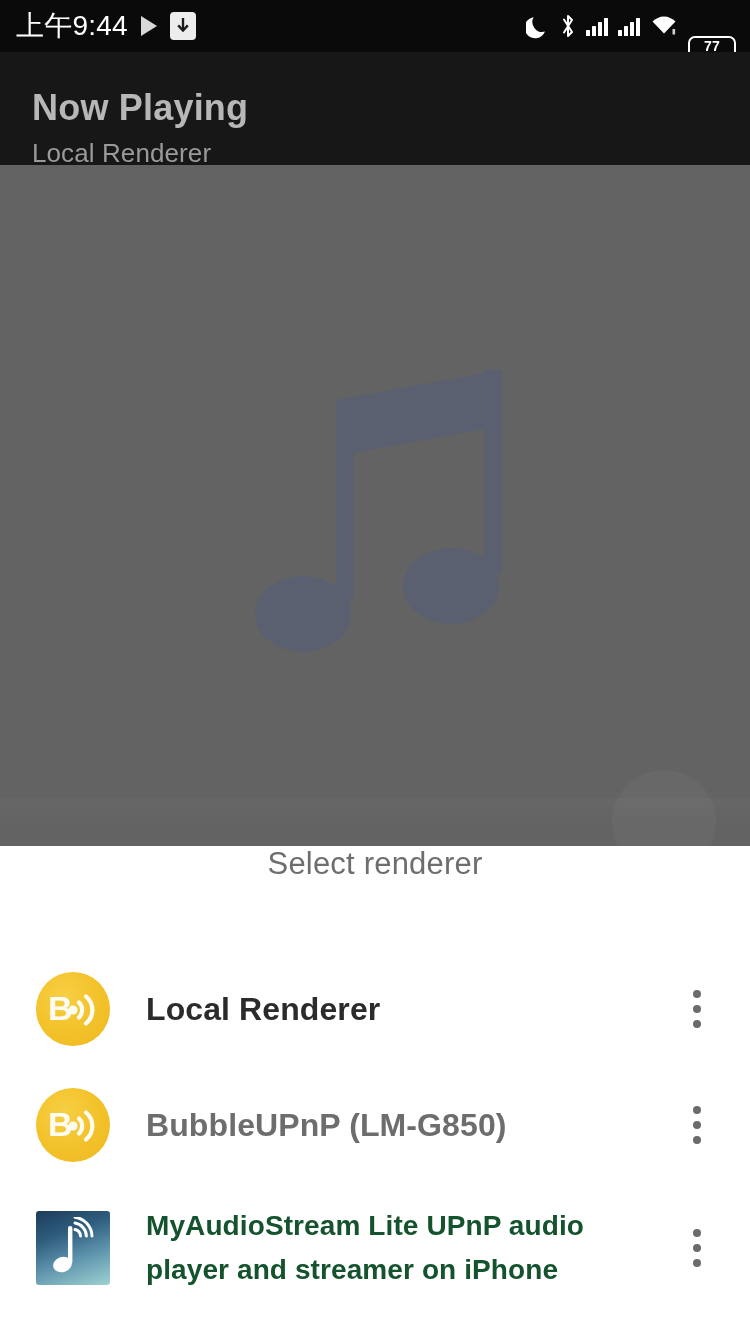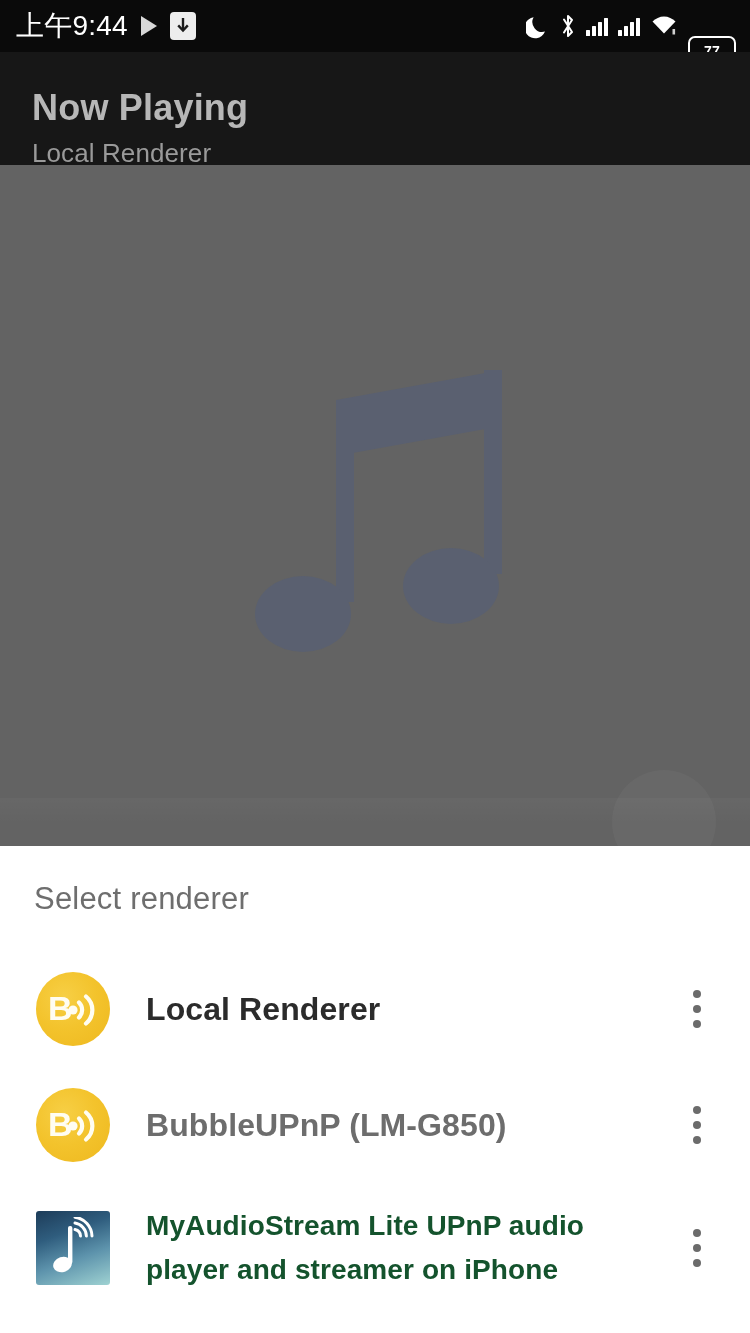--- a/index.html
+++ b/index.html
@@ -42,21 +42,21 @@
   .sb-right { display:flex; align-items:center; gap:10px; }
   .ic { display:flex; align-items:center; justify-content:center; }
   .bars { display:flex; align-items:flex-end; gap:2px; height:20px; }
   .bars i { display:block; width:4px; background:#fff; border-radius:.5px; }
   .bars i:nth-child(1){height:6px;}
   .bars i:nth-child(2){height:10px;}
   .bars i:nth-child(3){height:14px;}
   .bars i:nth-child(4){height:18px;}
   .battery {
     width:48px;height:25px;border:2.5px solid #fff;border-radius:7px;
-    display:flex;align-items:flex-end;justify-content:center;
+    display:flex;align-items:flex-start;justify-content:center;
     font-size:14px;font-weight:700;color:#fff;letter-spacing:.3px;
     position:relative;
     margin-top:45px;
   }
 
   
   .appbar {
     position:absolute; top:52px; left:0;
     width:750px; height:113px;
     background:#171717;
@@ -98,20 +98,21 @@
   
   .sheet {
     position:absolute; top:846px; left:0;
     width:750px; height:487px;
     background:#ffffff;
   }
   .sheet-header {
     height:105px;
     display:flex; align-items:center; justify-content:space-between;
     padding:0 34px 0 34px;
+    flex-direction:column;
   }
   .sheet-title {
     font-size:31px; color:#6e6e6e; font-weight:400; letter-spacing:.2px;
   }
   .sheet-status {
     font-size:31px; color:#6e6e6e; font-weight:400; letter-spacing:.2px;
   }
 
   .renderer-list { padding:0; }
   .renderer-row {

